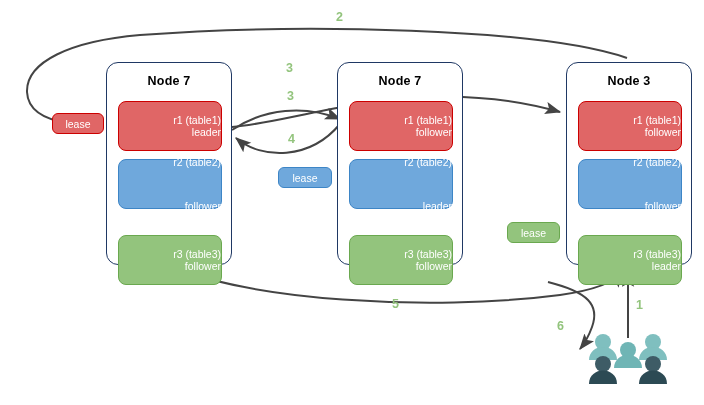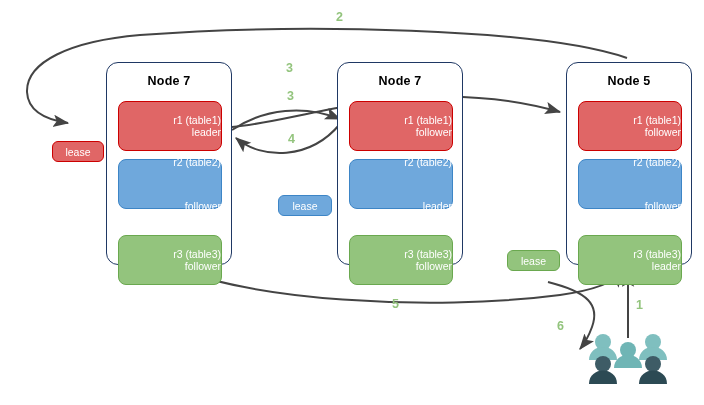--- a/index.html
+++ b/index.html
@@ -68,21 +68,20 @@
   .lease {
     position: absolute;
     box-sizing: border-box;
     border-radius: 6px;
     display: flex;
     align-items: center;
     justify-content: center;
     font-size: 10.5px;
     color: #ffffff;
     height: 21px;
-    margin-top: 28px;
   }
   .lease-red   { background: #E06666; border: 1.6px solid #CC0000; }
   .lease-blue  { background: #6FA8DC; border: 1.6px solid #3D85C6; }
   .lease-green { background: #93C47D; border: 1.6px solid #6AA84F; }
   .edge-label {
     position: absolute;
     font-size: 12.5px;
     font-weight: bold;
     color: #93C47D;
     white-space: nowrap;
@@ -150,21 +149,21 @@
       <span>r2 (table2)</span>
       <span>leader</span>
     </div>
     <div class="replica rep-green rep-r3">
       <span>r3 (table3)</span>
       <span>follower</span>
     </div>
   </div>
 
   <div class="node" style="left:566px; top:62px; width:126px; height:203px;">
-    <div class="node-title">Node 5</div>
+    <div class="node-title">Node 3</div>
 
     <div class="replica rep-red rep-r1">
       <span>r1 (table1)</span>
       <span>follower</span>
     </div>
     <div class="replica rep-blue rep-r2">
       <span>r2 (table2)</span>
       <span>follower</span>
     </div>
     <div class="replica rep-green rep-r3">

